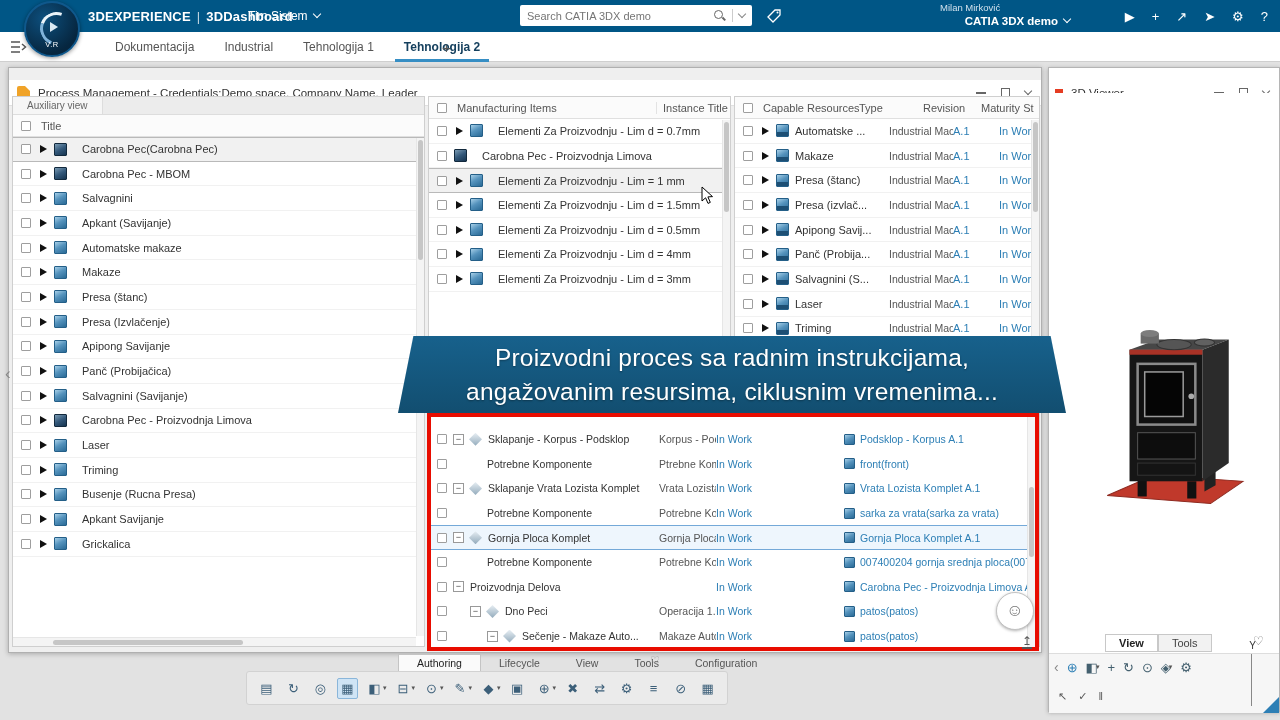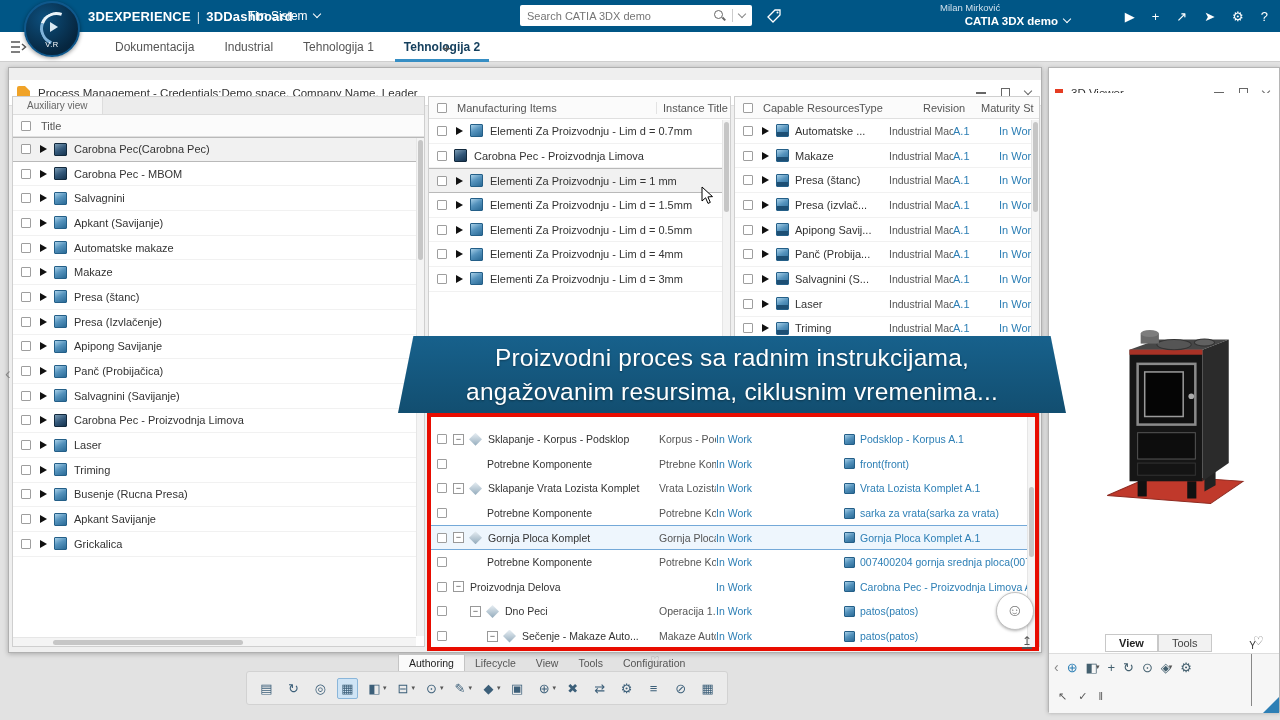--- a/index.html
+++ b/index.html
@@ -71,21 +71,21 @@
 
   .row{height:24.7px;display:flex;align-items:center;border-bottom:1px solid #f1f1f1;font-size:11px;color:#333}
   .row.sel{background:#f1f1f1;border-top:1px solid #b9b9b9;border-bottom:1px solid #b9b9b9}
   .tri{width:0;height:0;border-top:4px solid transparent;border-bottom:4px solid transparent;border-left:7px solid #111;flex:0 0 auto}
   .cube{width:13px;height:13px;border-radius:1px;background:linear-gradient(150deg,#a8d0e8 0%,#5593bd 45%,#2a6a96 100%);border:1px solid #245f88;flex:0 0 auto}
   .cube.prod{background:linear-gradient(150deg,#7c9cb4 0%,#33587a 50%,#16344f 100%);border-color:#12293d}
   .cube.mach{box-shadow:inset 0 -4px 0 #1d4f74}
   .row .cb{margin-left:8px}
   .row .tri,.row .plusbox{margin-left:9px}
   .row .cube{margin-left:7px}
-  .row .lbl{margin-left:7px;white-space:nowrap;overflow:hidden;flex:1}
+  .row .lbl{margin-left:15px;white-space:nowrap;overflow:hidden;flex:1}
 
   .mfg .hdr .hm1{flex:1}
   .mfg .hdr .hm2{width:74px;border-left:1px solid #e3e3e3;padding-left:6px;flex:0 0 auto}
   .res .hdr .hr1{width:96px}
   .res .hdr .hr2{width:64px;margin-left:0}
   .res .hdr .hr3{width:46px;margin-left:0}
   .res .hdr .hr4{flex:1;margin-left:12px;overflow:hidden}
   .res-row .rname{margin-left:6px;width:94px;white-space:nowrap;overflow:hidden;flex:0 0 auto}
   .res-row .rtype{width:64px;font-size:10.5px;color:#555;white-space:nowrap;overflow:hidden;flex:0 0 auto}
   .res-row .rrev{width:46px;color:#2d7fb5;flex:0 0 auto}
@@ -117,21 +117,21 @@
   
   .banner{position:absolute;left:398px;top:336px;width:668px;height:77px;z-index:40;
     background:linear-gradient(180deg,#17618c,#124e70);
     clip-path:polygon(2.3% 0,97.7% 0,100% 100%,0 100%);
     display:flex;flex-direction:column;justify-content:center;align-items:center;
     color:#fff;text-shadow:0 1px 2px rgba(0,0,0,.35)}
   .banner div{font-size:24.5px;line-height:34px;letter-spacing:.2px;white-space:nowrap}
 
   
   .ab-tabs{position:absolute;left:398px;top:654px;display:flex;align-items:flex-end;z-index:6;font-size:10.5px;color:#555}
-  .ab-tab{padding:2px 10px;cursor:default}
+  .ab-tab{padding:2px 18px;cursor:default}
   .ab-tab.active{background:#fafafa;border:1px solid #c4c4c4;border-bottom:none;color:#222}
   .ab-heart{margin-left:6px;color:#999;font-size:11px}
   .ab-icons{position:absolute;left:246px;top:671px;height:34px;display:flex;align-items:center;gap:6px;background:#ebebeb;border:1px solid #d2d2d2;border-radius:3px;padding:0 9px;z-index:6}
   .ab-item{display:flex;align-items:center}
   .ab-ic{width:21px;height:21px;display:flex;align-items:center;justify-content:center;font-size:13px;color:#3c5f79}
   .ab-ic.sel{background:#cfe4f5;border:1px solid #8ab6da;border-radius:2px}
   .caret{display:none;font-size:7px;color:#555;margin-left:-2px}
   .caret.show{display:inline}
 
   

